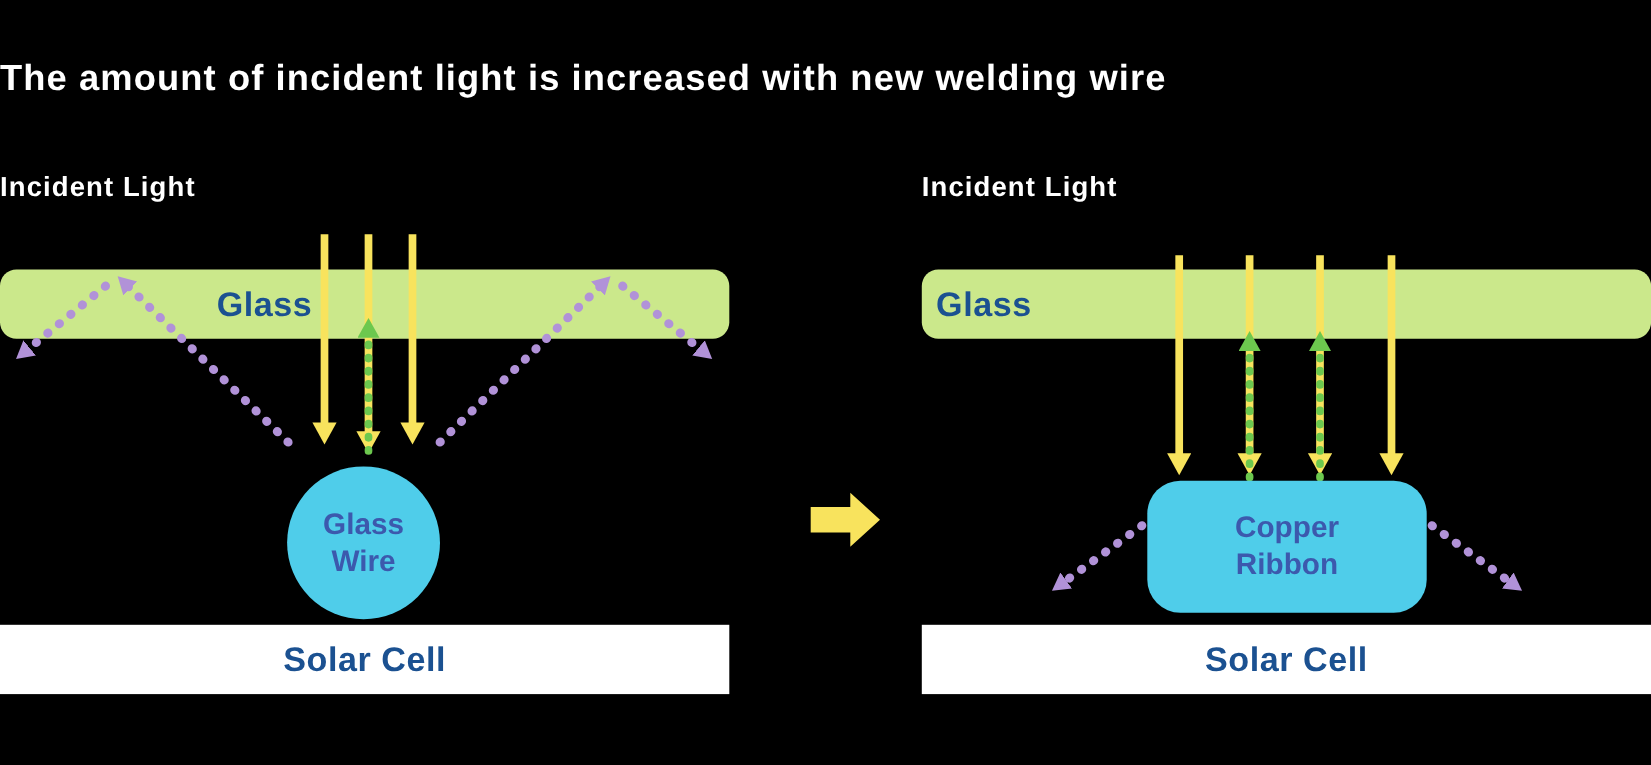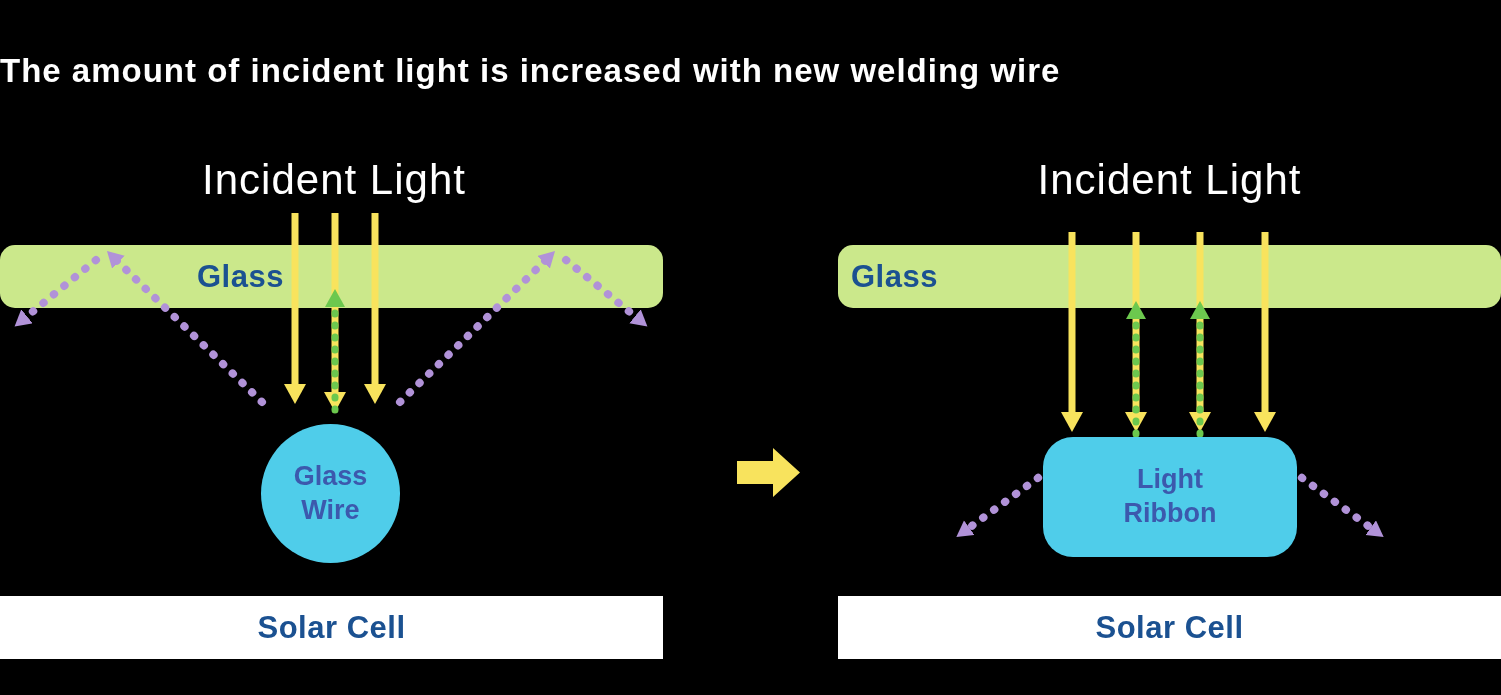--- a/index.html
+++ b/index.html
@@ -11,22 +11,22 @@
     background:var(--background,#000); overflow:hidden;
   }
 
   .title {
     position:absolute; top:52px; left:0; width:100%;
     text-align:left; color:var(--title-text,#ffffff);
     font-size:33px; font-weight:bold; letter-spacing:1px;
   }
 
   .incident-label {
-    position:absolute; top:156px; font-size:42px; font-weight:normal;
-    color:var(--title-text,#ffffff); text-align:center; letter-spacing:1px;
+    position:absolute; top:156px; font-size:25px; font-weight:bold;
+    color:var(--title-text,#ffffff); text-align:left; letter-spacing:1px;
   }
   .incident-label.left { left:0; width:668px; }
   .incident-label.right { left:838px; width:663px; }
 
   .glass-bar {
     position:absolute; top:245px; height:63px;
     background:var(--glass-fill,#cbe88b);
     border-radius:15px;
   }
   .glass-bar.left { left:0; width:663px; }
@@ -57,21 +57,21 @@
     text-align:center; color:var(--copper-label,#3c59ad);
     font-size:27px; font-weight:bold; line-height:1.25;
   }
   .copper-wire { left:261px; top:424px; width:139px; height:139px; border-radius:50%; }
   .copper-ribbon { left:1043px; top:437px; width:254px; height:120px; border-radius:30px; }
   .copper .label-inner { width:130px; }
 
   .solar-bar {
     position:absolute; top:568px; height:63px;
     background:var(--solar-fill,#ffffff);
-    display:flex; align-items:center; justify-content:center;margin-top:28px;
+    display:flex; align-items:center; justify-content:center;
   }
   .solar-bar.left { left:0; width:663px; }
   .solar-bar.right { left:838px; width:663px; }
   .solar-label {
     font-size:31px; font-weight:bold; color:var(--navy-label,#1b5191);
     letter-spacing:0.5px;
   }
 </style>
 </head>
 <body>
@@ -135,21 +135,21 @@
     <g>
       <line class="ray-p" x1="1060" y1="462" x2="962" y2="533" marker-end="url(#mk-p)"></line>
       <line class="ray-p" x1="1280" y1="462" x2="1378" y2="533" marker-end="url(#mk-p)"></line>
     </g>
   </svg>
 
   <div class="copper copper-wire">
     <span class="label-inner">Glass Wire</span>
   </div>
   <div class="copper copper-ribbon">
-    <span class="label-inner">Light Ribbon</span>
+    <span class="label-inner">Copper Ribbon</span>
   </div>
 
   <div class="solar-bar left">
     <span class="solar-label">Solar Cell</span>
   </div>
   <div class="solar-bar right">
     <span class="solar-label">Solar Cell</span>
   </div>
 
 </div>

